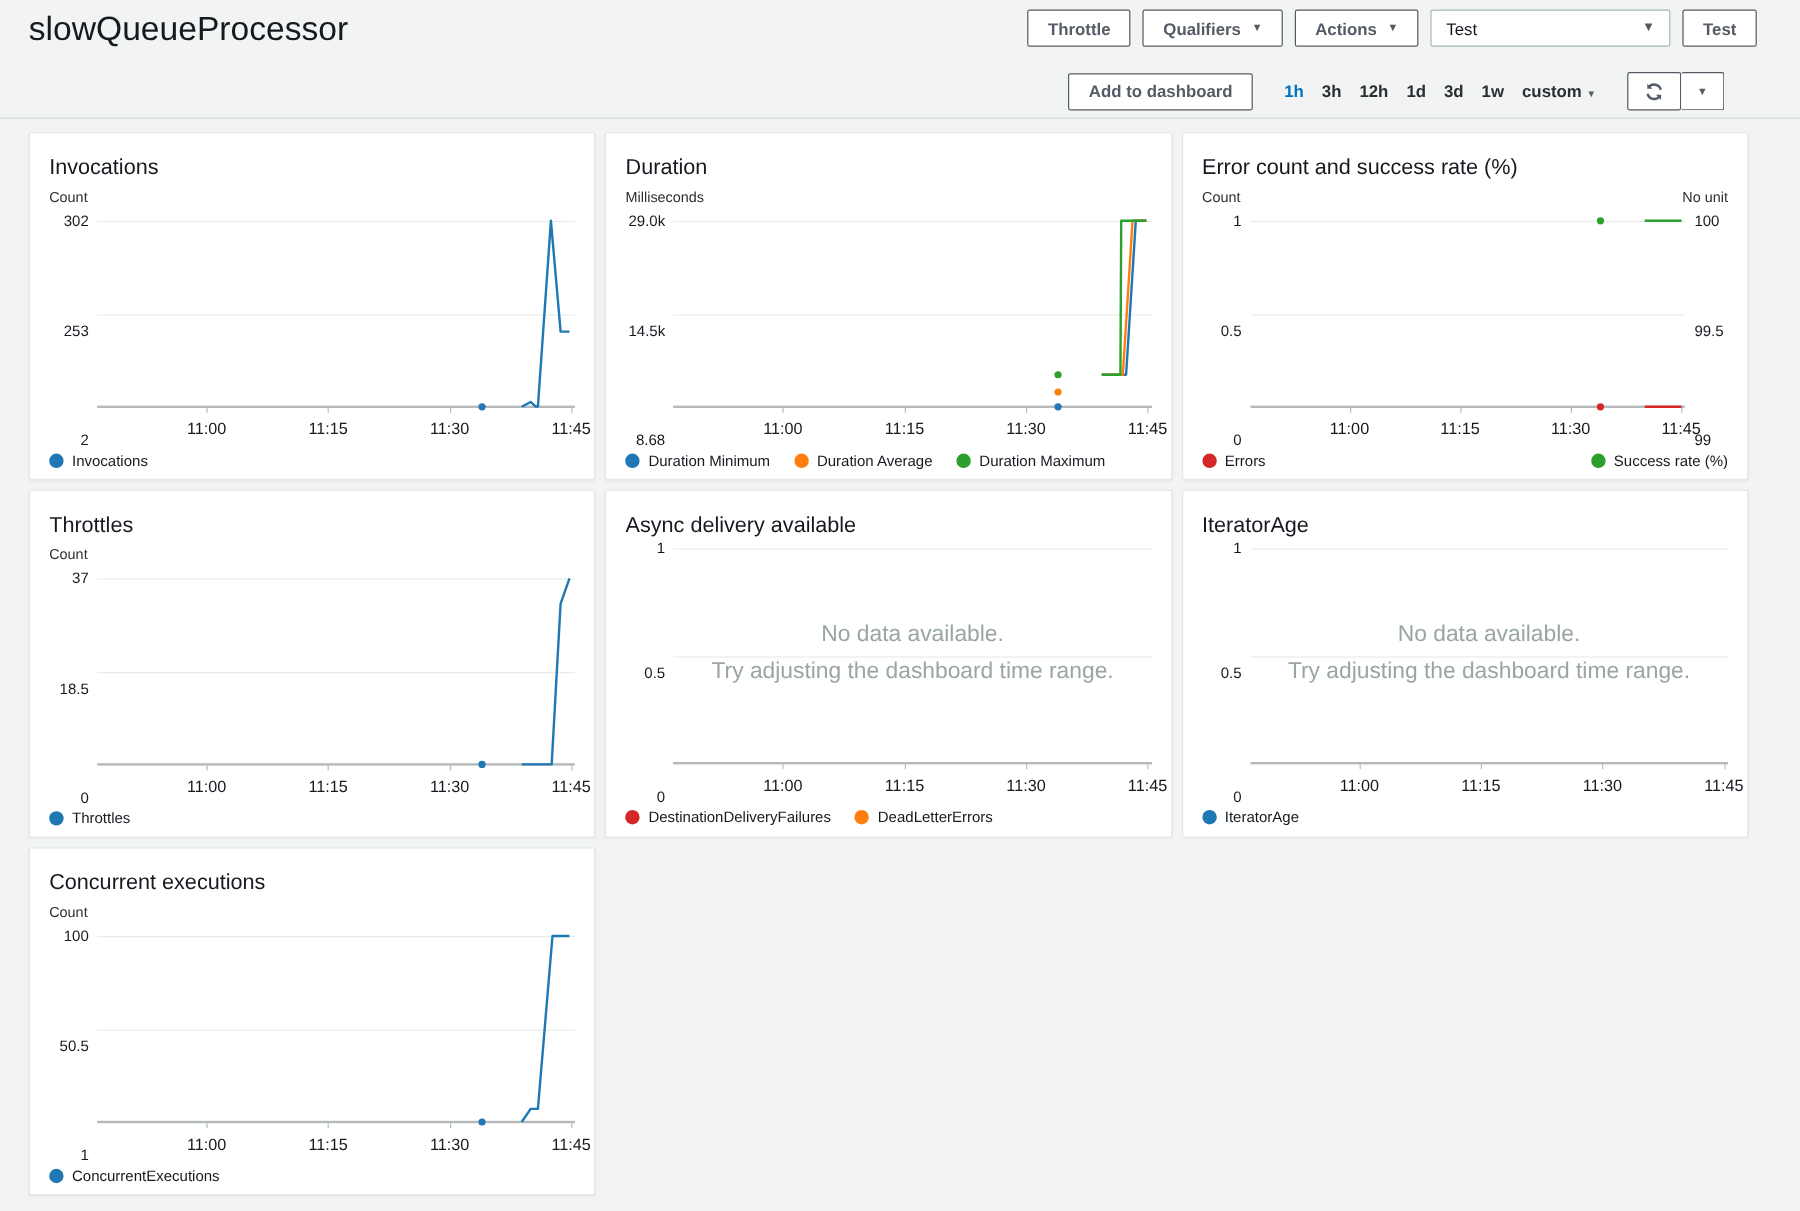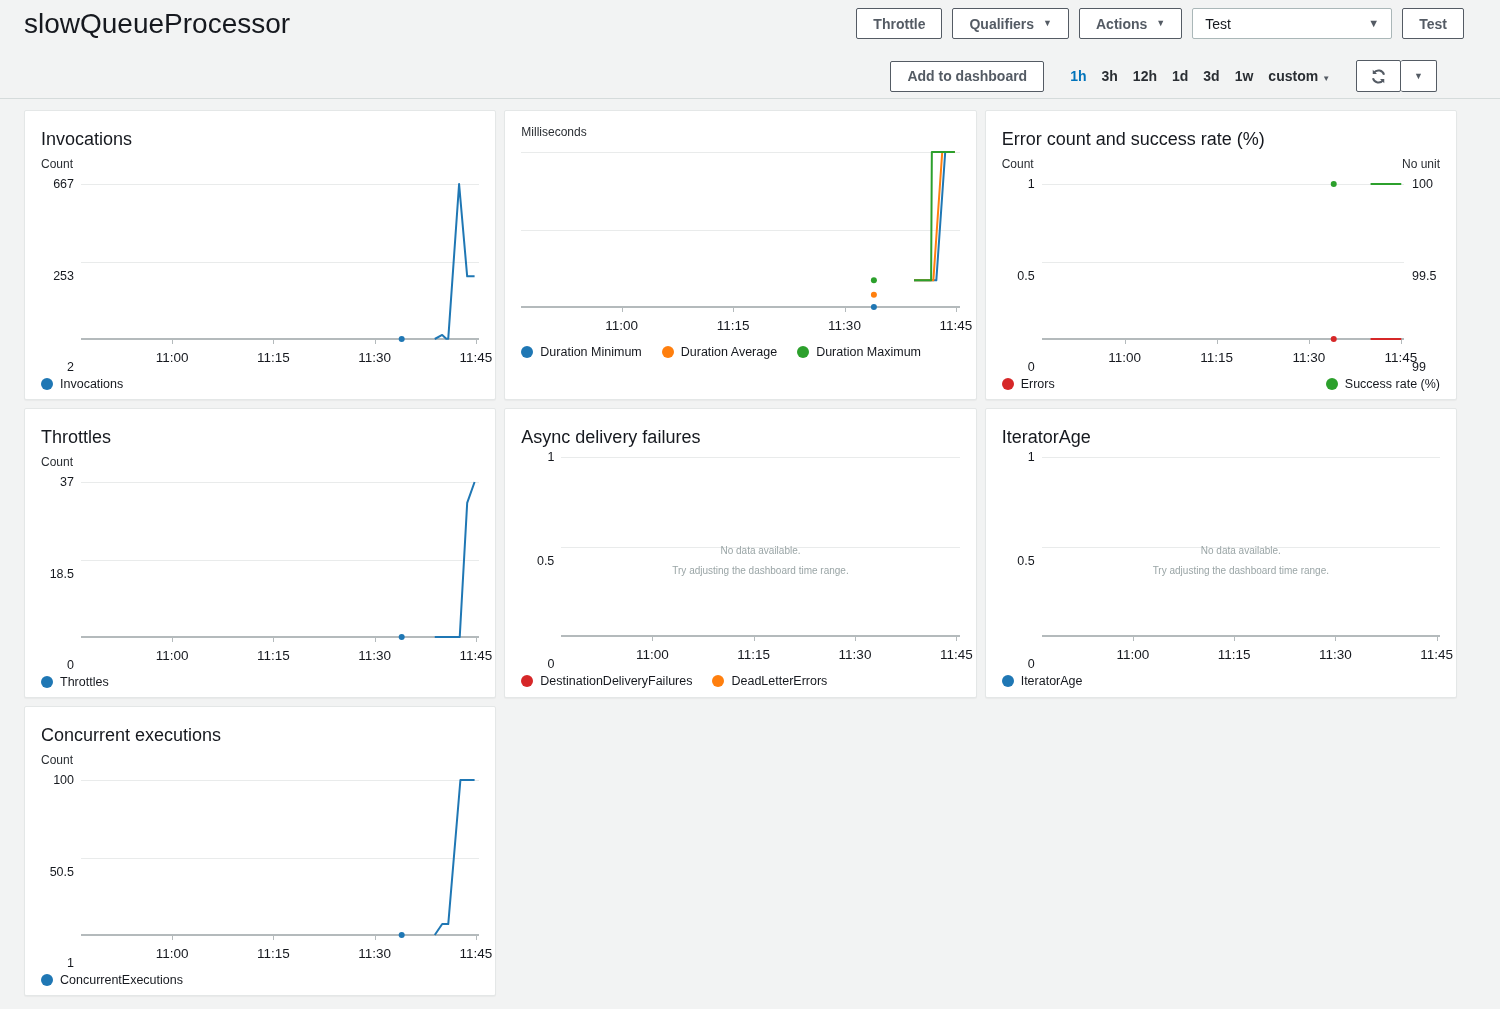--- a/index.html
+++ b/index.html
@@ -52,21 +52,21 @@
   .ygut.right { width:36px; }
   .ylab { position:absolute; right:7px; transform:translateY(-50%); font-size:12.5px; white-space:nowrap; color:#16191f; }
   .ygut.right .ylab { right:auto; left:8px; }
   .plotwrap { flex:1; min-width:0; }
   .plot { position:relative; height:155px; }
   .tall .plot { height:179px; }
   .grid { position:absolute; left:0; right:0; height:1px; background:#e9ebeb; }
   .grid.base { height:2px; background:#b4babc; margin-top:-1px; }
   .xtick { position:absolute; bottom:-5px; width:1px; height:4px; background:#b4babc; }
   .series-svg { position:absolute; left:0; top:0; width:100%; height:100%; overflow:visible; }
-  .nodata { position:absolute; left:0; right:0; top:34%; text-align:center; color:#9aa5a6; font-size:10px;margin-top:27px; }
+  .nodata { position:absolute; left:0; right:0; top:34%; text-align:center; color:#9aa5a6; font-size:19px; }
   .nodata div + div { margin-top:9px; }
   .xlabels { position:relative; height:22px; margin-top:6px; }
   .xlab { position:absolute; top:5px; transform:translateX(-50%); font-size:13.5px; color:#16191f; white-space:nowrap; }
   .legend { display:flex; gap:20px; margin-top:10px; align-items:center; font-size:12.5px; flex-wrap:wrap; }
   .legend.split { justify-content:space-between; }
   .litem { display:inline-flex; align-items:center; gap:7px; cursor:pointer; }
   .sw { width:12px; height:12px; border-radius:50%; flex:none; }
 </style>
 </head>
 <body>
@@ -127,21 +127,21 @@
 
 <div class="grid-wrap">
 
   <div class="card">
     <div class="card-title">Invocations</div>
     <div class="unit-row">
       <span>Count</span>
     </div>
     <div class="chart">
       <div class="ygut">
-          <div class="ylab" style="top: 0%;">667</div>
+          <div class="ylab" style="top: 0%;">302</div>
           <div class="ylab" style="top: 50%;">253</div>
           <div class="ylab" style="top: 100%;">2</div>
         </div>
       <div class="plotwrap">
         <div class="plot">
             <div class="grid" style="top: 0%;"></div>
             <div class="grid" style="top: 50%;"></div>
             <div class="grid base" style="top: 100%;"></div>
             <div class="xtick" style="left: 22.8814%;"></div>
             <div class="xtick" style="left: 48.3051%;"></div>
@@ -162,24 +162,30 @@
     </div>
     <div class="legend">
         <span class="litem">
           <span class="sw" style="background: rgb(31, 119, 180);"></span>
           <span>Invocations</span>
         </span>
       </div>
   </div>
 
   <div class="card">
+    <div class="card-title">Duration</div>
     <div class="unit-row">
       <span>Milliseconds</span>
     </div>
     <div class="chart">
+      <div class="ygut">
+          <div class="ylab" style="top: 0%;">29.0k</div>
+          <div class="ylab" style="top: 50%;">14.5k</div>
+          <div class="ylab" style="top: 100%;">8.68</div>
+        </div>
       <div class="plotwrap">
         <div class="plot">
             <div class="grid" style="top: 0%;"></div>
             <div class="grid" style="top: 50%;"></div>
             <div class="grid base" style="top: 100%;"></div>
             <div class="xtick" style="left: 22.8814%;"></div>
             <div class="xtick" style="left: 48.3051%;"></div>
             <div class="xtick" style="left: 73.7288%;"></div>
             <div class="xtick" style="left: 99.1525%;"></div>
             <svg viewBox="0 0 1000 1000" preserveAspectRatio="none" class="series-svg">
@@ -303,21 +309,21 @@
     </div>
     <div class="legend">
         <span class="litem">
           <span class="sw" style="background: rgb(31, 119, 180);"></span>
           <span>Throttles</span>
         </span>
       </div>
   </div>
 
   <div class="card tall">
-    <div class="card-title">Async delivery failures</div>
+    <div class="card-title">Async delivery available</div>
     <div class="chart">
       <div class="ygut">
           <div class="ylab" style="top: 0%;">1</div>
           <div class="ylab" style="top: 50%;">0.5</div>
           <div class="ylab" style="top: 100%;">0</div>
         </div>
       <div class="plotwrap">
         <div class="plot">
             <div class="grid" style="top: 0%;"></div>
             <div class="grid" style="top: 50%;"></div>

